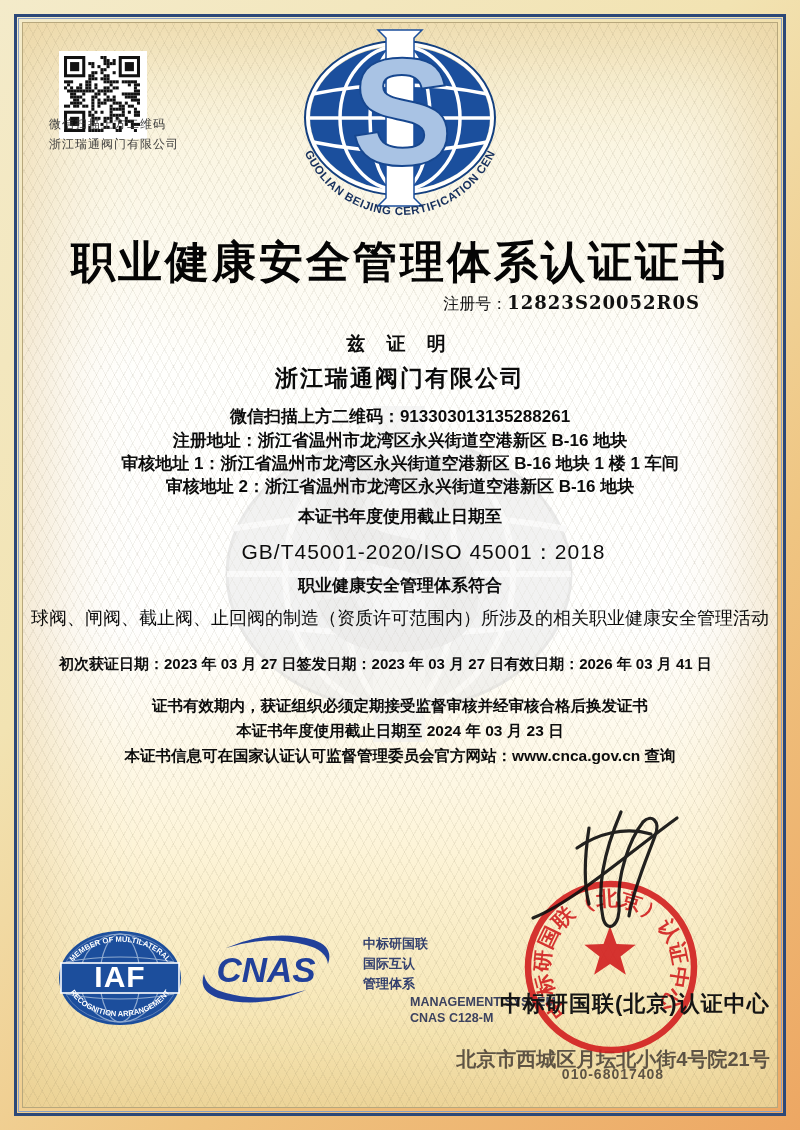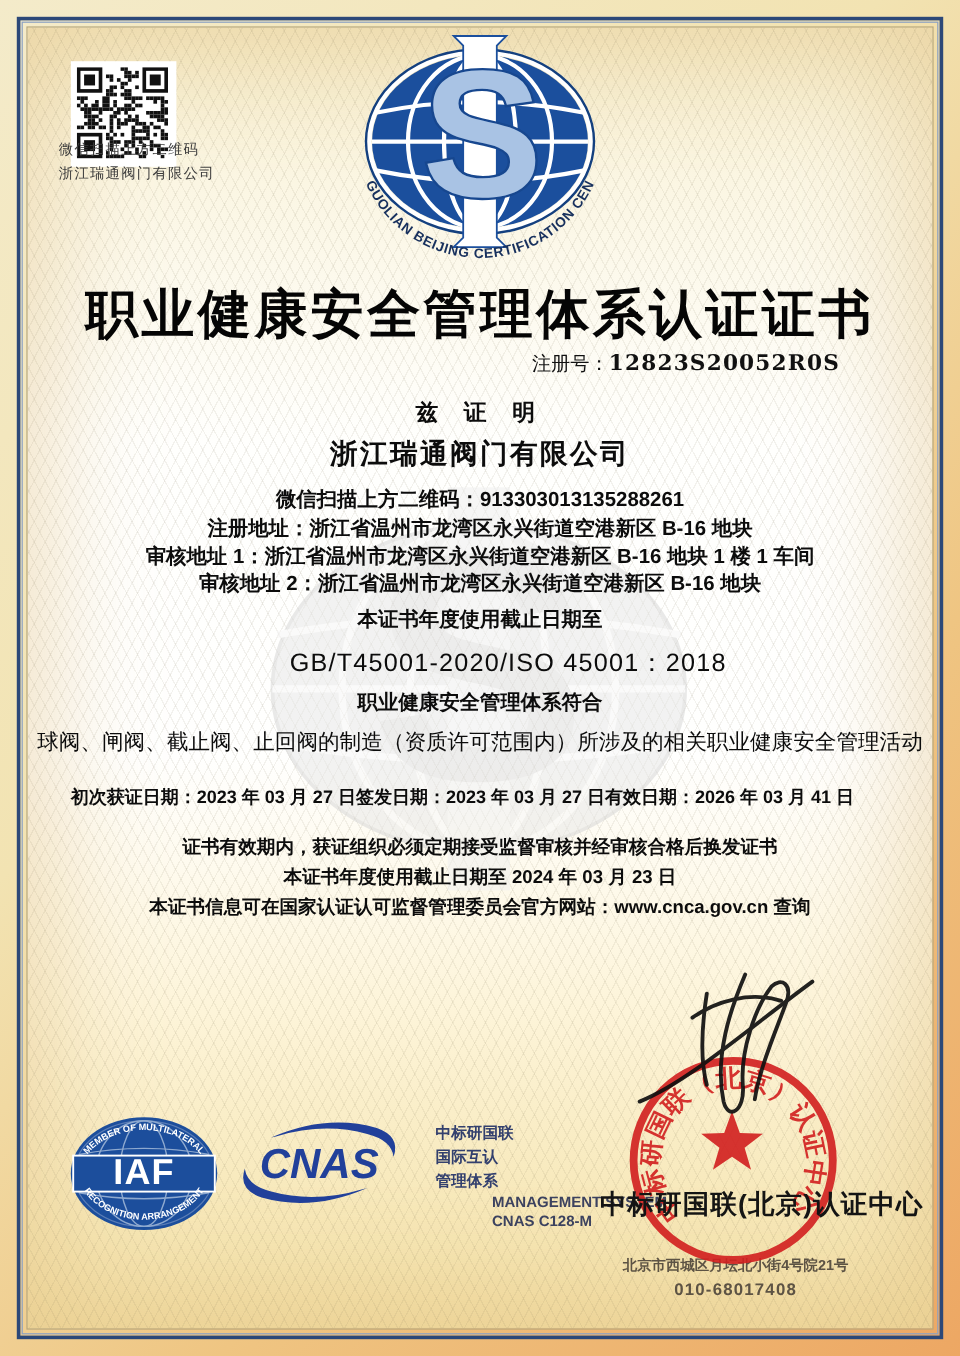--- a/index.html
+++ b/index.html
@@ -30,21 +30,21 @@
   .dates{top:632px;left:0;right:0;display:flex;justify-content:flex-start;
          padding:0 36px;font-size:15px;font-weight:bold;color:#0c0c0c;}
   .note{font-size:15.5px;font-weight:bold;}
   .qrbox{left:36px;top:28px;width:88px;height:88px;background:#fff;padding:5px;box-sizing:border-box;}
   .qrcap{left:26px;font-size:12px;color:#3c3c3c;letter-spacing:1px;}
   .issuer{left:477px;top:966px;font-size:22px;font-weight:bold;color:#141414;letter-spacing:1px;z-index:6;}
   .cnastxt{left:340px;top:911px;color:#33406e;}
   .cnastxt .zh{font-size:13px;font-weight:bold;line-height:20px;}
   .cnastxt .en{font-size:12.5px;font-weight:bold;line-height:16px;color:#3c425f;padding-left:47px;}
   .addr{left:430px;width:320px;text-align:center;color:#5d5344;font-weight:bold;}
-  .addr1{top:1023px;font-size:12px;}
+  .addr1{top:1023px;font-size:20px;}
   .addr2{top:1043px;font-size:14px;letter-spacing:1px;}
   svg text{font-family:"Liberation Sans",sans-serif;}
 </style>
 </head>
 <body>
 
 <div class="cert">
   <div class="paper">
     <div class="hatch"></div>
 

